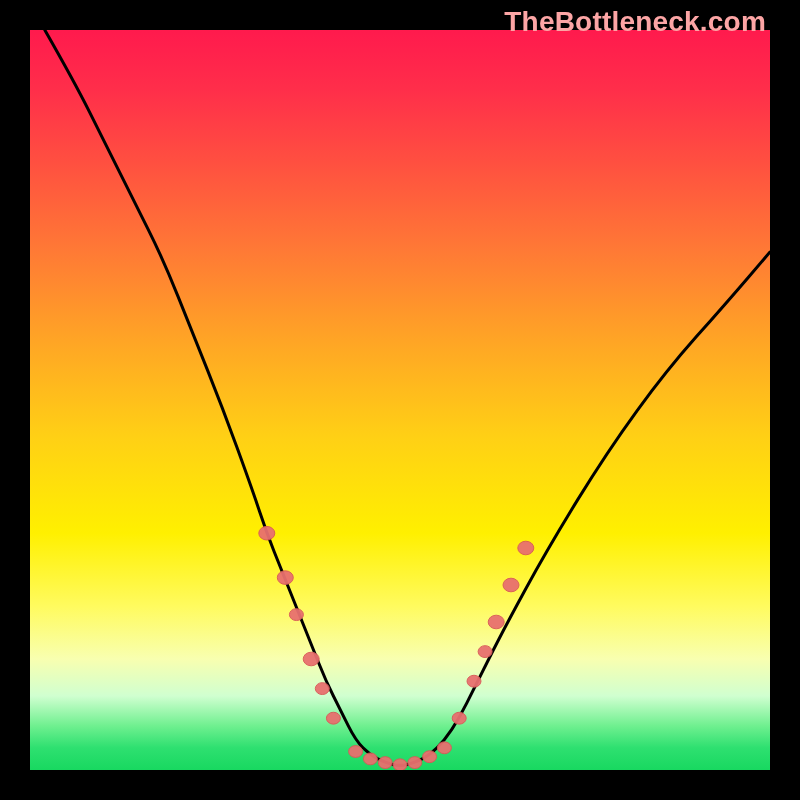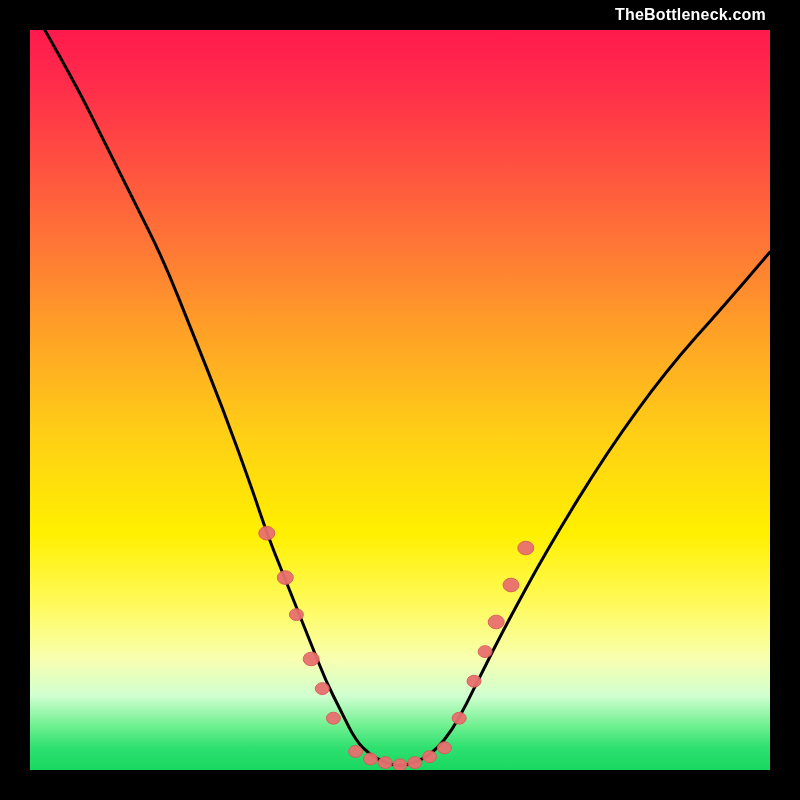--- a/index.html
+++ b/index.html
@@ -30,23 +30,23 @@
       #70f090 94%,
       #2ee070 97%,
       #18d860 100%
     );
   }
   .watermark {
     position: absolute;
     top: 6px;
     right: 34px;
     font-family: Arial, Helvetica, sans-serif;
-    font-size: 16px;
+    font-size: 28px;
     font-weight: 600;
-    color: #ffffff;
+    color: #fca5a5;
     letter-spacing: 0.2px;
   }
   svg.curve {
     position: absolute;
     left: 0; top: 0;
     width: 740px; height: 740px;
   }
   .bead {
     fill: #e8706f;
     stroke: #d85a58;

